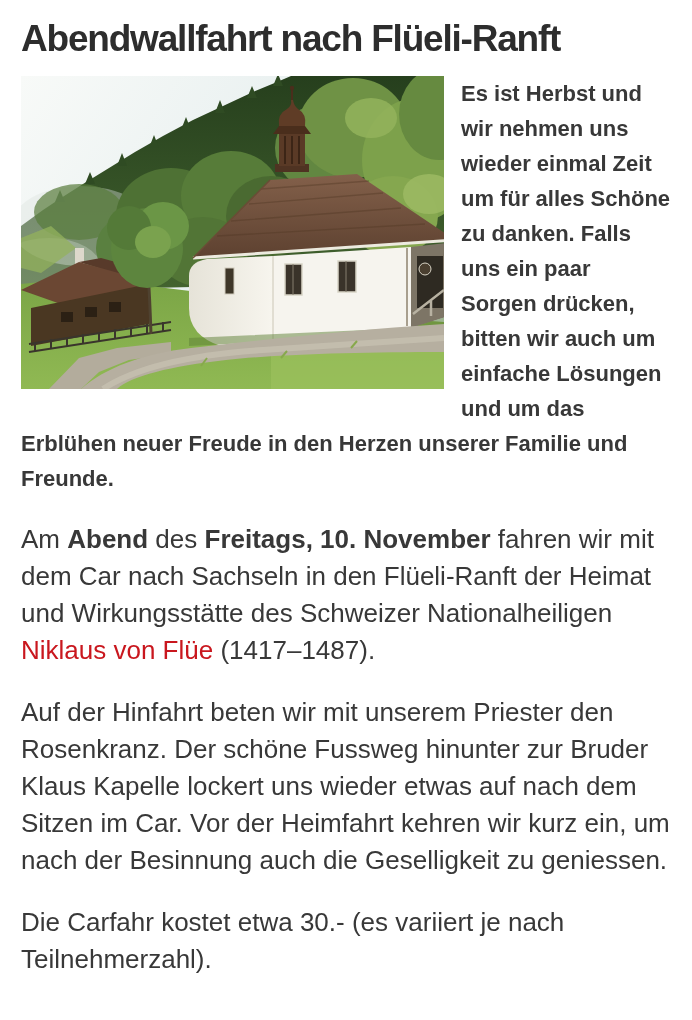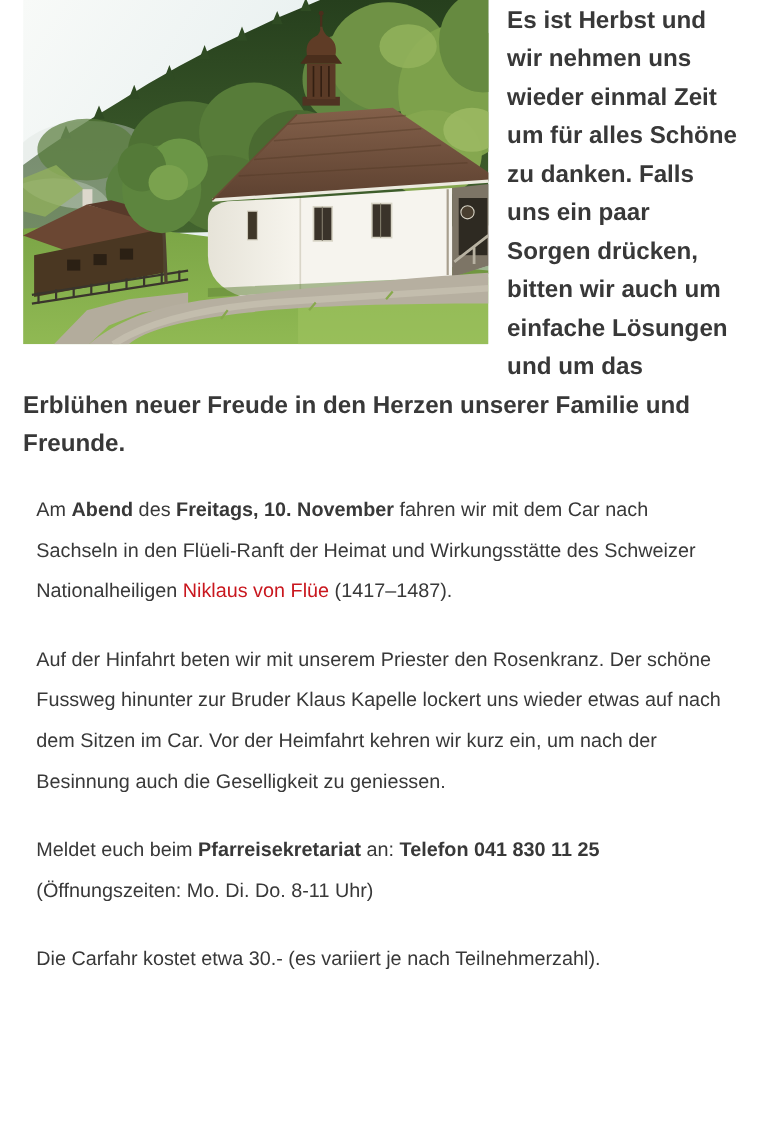--- a/index.html
+++ b/index.html
@@ -6,35 +6,36 @@
   .page{
     width:692px;height:1020px;box-sizing:border-box;
     padding:0 21px;overflow:hidden;background:#ffffff;
     font-family:"Liberation Sans",sans-serif;color:#383838;
   }
   h1.page-title{
     margin:0 0 14px 0;padding-top:16px;
     font-size:37px;line-height:1.25;letter-spacing:-1.2px;
     font-weight:700;color:#2d2d2d;
   }
-  p{margin:25px 12px;font-size:18px;line-height:37px;}
+  p{margin:25px 0;font-size:26px;line-height:37px;}
   p.intro{margin:0;font-weight:700;font-size:22px;line-height:35px;}
   .photo{
     float:left;width:423px;height:313px;
     margin:0 17px 6px 0;display:block;
   }
   .photo svg{display:block;width:423px;height:313px;}
   a.link{color:#c9171e;text-decoration:none;cursor:pointer;}
   b{font-weight:700;}
 </style>
 </head>
 <body>
 
 <div class="page">
 
+  <h1 class="page-title">Abendwallfahrt nach Flüeli-Ranft</h1>
 
   <p class="intro">
     <span class="photo" title="White chapel with brown shingled hip roof and small onion-dome steeple on a green hillside; forested mountain ridge behind, wooden farmhouse at lower left, gravel footpath in the foreground">
       <svg viewBox="0 0 423 313" preserveAspectRatio="none" role="img">
         <defs>
           <linearGradient id="sky" x1="0" y1="0" x2="1" y2="0.5">
             <stop offset="0" stop-color="#f8faf8"></stop>
               <stop offset="1" stop-color="#dde9ea"></stop>
           </linearGradient>
           <linearGradient id="ridge" x1="0" y1="0" x2="0" y2="1">
@@ -143,16 +144,15 @@
           <path fill="#b6afa0" d="M60,313 C84,292 120,278 170,272 C240,264 330,254 423,248 L423,276 C340,276 260,278 205,284 C150,290 110,300 96,313 Z"></path>
           <path d="M82,313 C120,288 180,278 242,274 C310,270 370,266 423,262" stroke="#ccc6b6" stroke-width="6" fill="none" opacity="0.6"></path>
           <path d="M180,290 l6,-8 M260,282 l6,-7 M330,272 l6,-7" stroke="#87a94c" stroke-width="2" fill="none"></path>
         </g>
       </svg>
     </span><b>Es ist Herbst und wir nehmen uns wieder einmal Zeit um für alles Schöne zu danken. Falls uns ein paar Sorgen drücken, bitten wir auch um einfache Lösungen und um das Erblühen neuer Freude in den Herzen unserer Familie und Freunde.</b>
   </p>
 
   <p class="body"><span>Am </span><b>Abend</b><span> des </span><b>Freitags, 10. November</b><span> fahren wir mit dem Car nach Sachseln in den Flüeli-Ranft der Heimat und Wirkungsstätte des Schweizer Nationalheiligen </span><a class="link" href="#">Niklaus von Flüe</a><span> (1417–1487).</span></p>
   <p class="body"><span>Auf der Hinfahrt beten wir mit unserem Priester den Rosenkranz. Der schöne Fussweg hinunter zur Bruder Klaus Kapelle lockert uns wieder etwas auf nach dem Sitzen im Car. Vor der Heimfahrt kehren wir kurz ein, um nach der Besinnung auch die Geselligkeit zu geniessen.</span></p>
-  <p class="body"><span>Meldet euch beim </span><b>Pfarreisekretariat</b><span> an: </span><b>Telefon 041 830 11 25</b><span> (Öffnungszeiten: Mo. Di. Do. 8-11 Uhr)</span></p>
   <p class="body"><span>Die Carfahr kostet etwa 30.- (es variiert je nach Teilnehmerzahl).</span></p>
 
 </div>
 
 </body></html>

